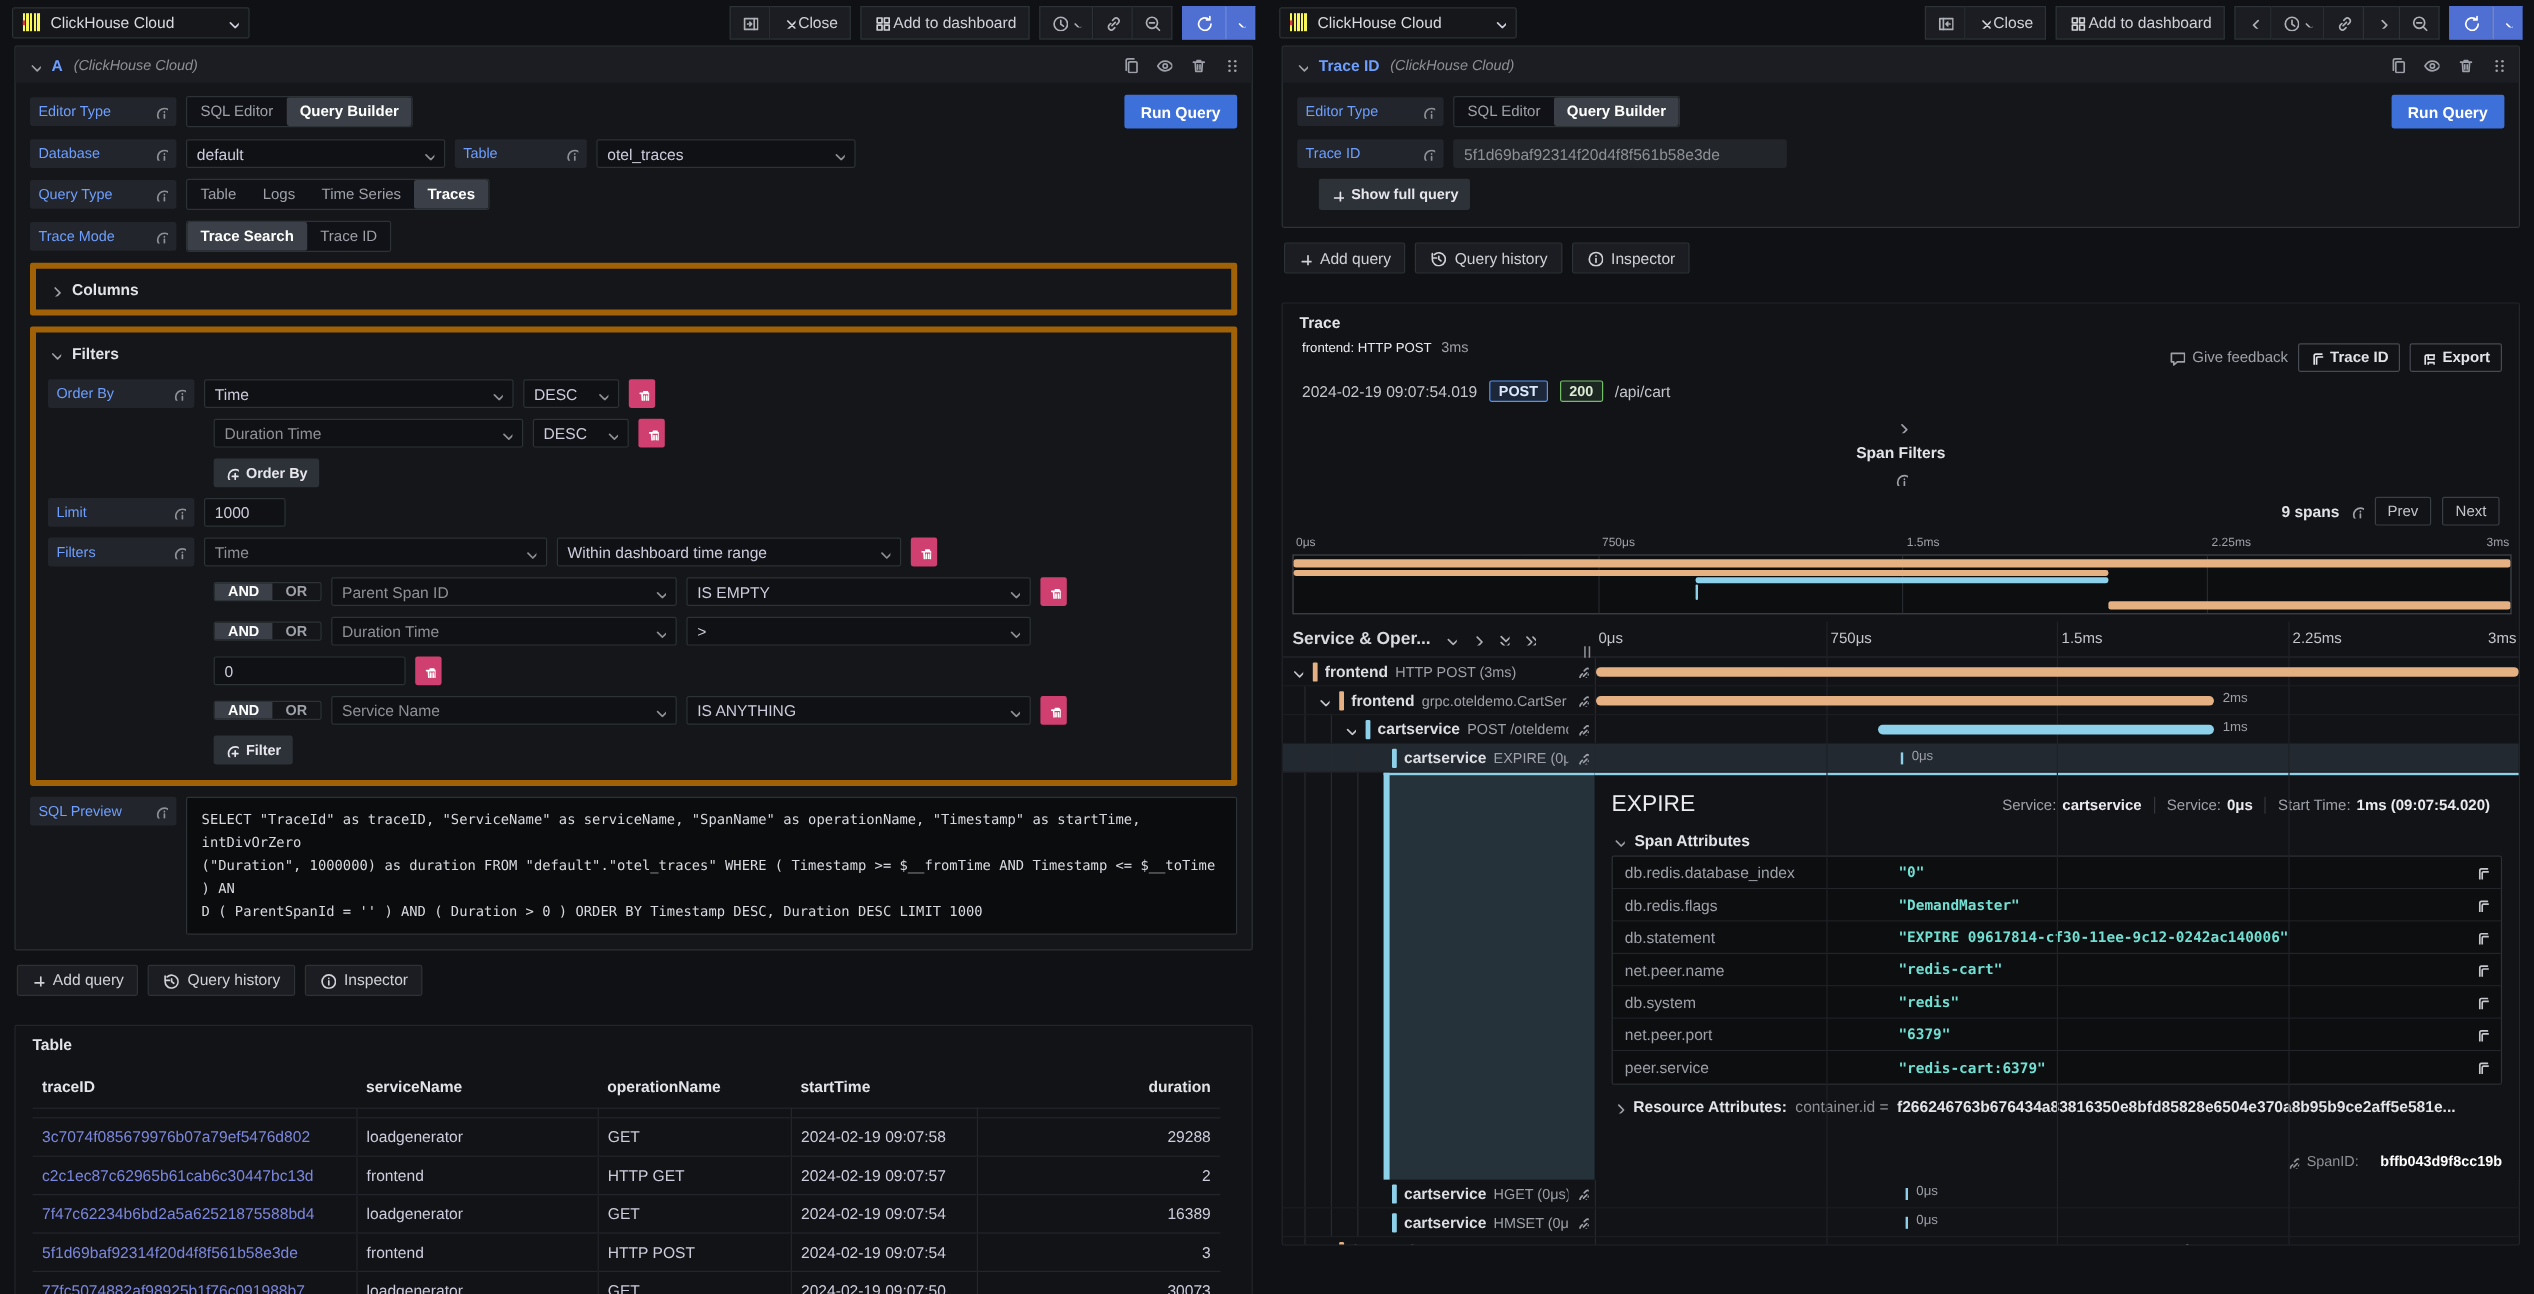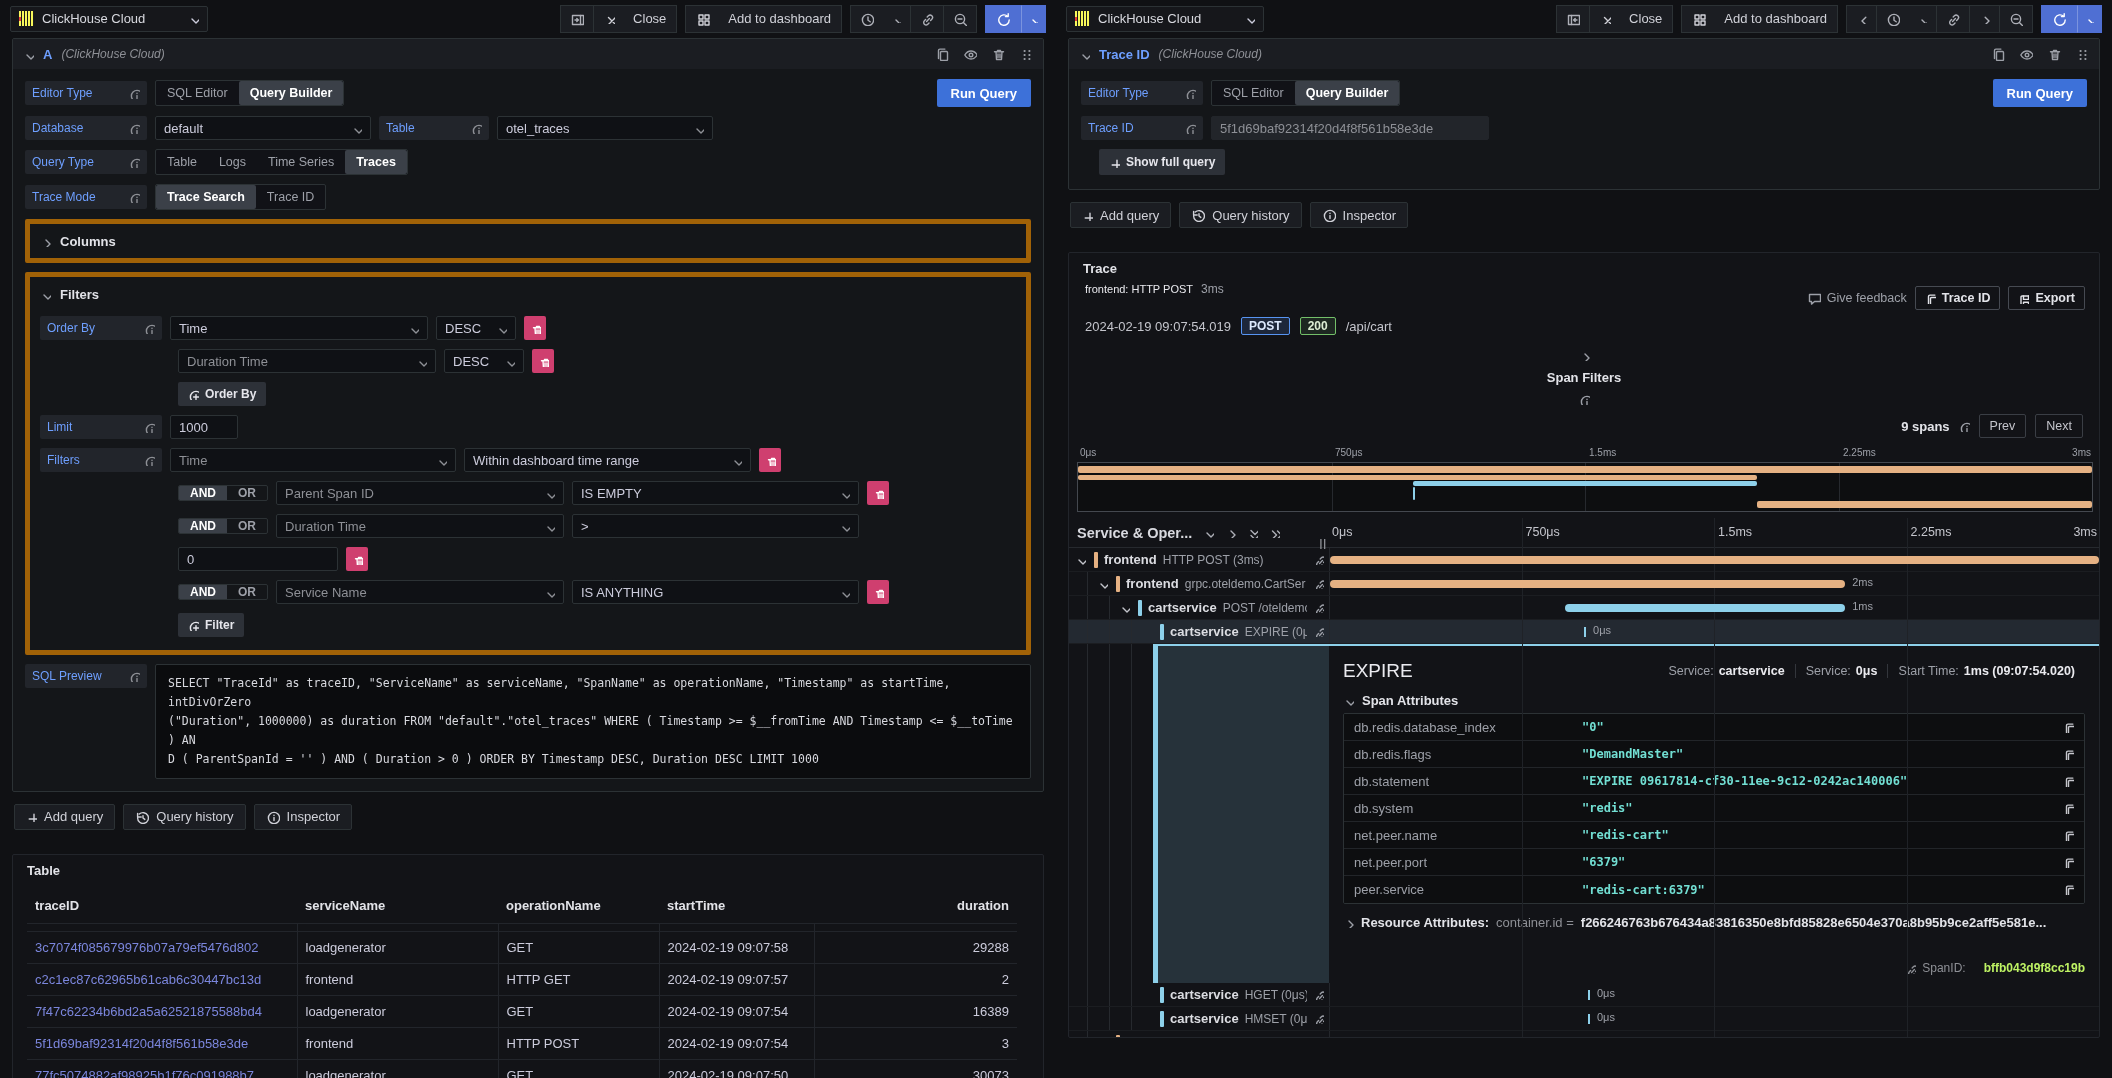--- a/index.html
+++ b/index.html
@@ -17,21 +17,21 @@
 
   
   .toolbar { display:flex; align-items:center; justify-content:space-between; padding:5px 10px 2px 10px; height:34px; }
   .ds-picker { display:flex; align-items:center; gap:8px; width:198px; height:26px;
     background:#16171b; border:1px solid #2c3235; border-radius:2px; padding:0 8px; cursor:pointer; }
   .ds-logo { width:15px; height:15px; background:repeating-linear-gradient(90deg,#f7f75a 0 2px,#1a1a1a 2px 3px); position:relative; flex:none; }
   .ds-logo::after { content:""; position:absolute; left:0; top:6px; width:2px; height:4px; background:#e23a3a; }
   .ds-name { flex:1; font-weight:500; color:#d8d9df; white-space:nowrap; overflow:hidden; }
   .tb-right { display:flex; gap:8px; align-items:center; }
   .tb-group { display:flex; border-radius:2px; }
-  .tb-btn { height:28px; display:flex; align-items:center; gap:18px; padding:0 10px;
+  .tb-btn { height:28px; display:flex; align-items:center; gap:2px; padding:0 10px;
     background:#1b1d22; border:1px solid #2c3235; color:#d0d1d8; font-weight:500; cursor:pointer; white-space:nowrap; }
   .tb-group .tb-btn + .tb-btn { border-left:none; }
   .tb-btn.icon-only { padding:0 9px; color:#aeb0b8; }
   .tb-btn.primary { background:#4f6fd3; border-color:#4f6fd3; color:#fff; }
   .tb-btn.primary.caret-seg { border-left:1px solid rgba(255,255,255,.25); padding:0 7px; }
 
   
   .card { margin:4px 12px 0 12px; border:1px solid #2c3235; border-radius:2px; background:#141619; }
   .card-header { height:30px; display:flex; align-items:center; gap:9px; padding:0 10px; background:#1b1d22; cursor:pointer; }
   .card-header .ref { color:#6e9fff; font-weight:700; font-size:13px; }
@@ -151,21 +151,21 @@
   .attr-row { display:flex; align-items:center; height:27px; border-bottom:1px solid #222529; background:#0d0e10; padding:0 10px; }
   .attr-row:last-child { border-bottom:none; }
   .attr-key { width:228px; flex:none; color:#9da0a8; }
   .attr-val { flex:1; font-family:"DejaVu Sans Mono", monospace; font-size:12px; font-weight:700; color:#72dfd3; white-space:nowrap; overflow:hidden; }
   .copy-ic { color:#c6c7cd; cursor:pointer; }
   .resource-row { display:flex; align-items:center; gap:7px; height:30px; margin-top:3px; white-space:nowrap; overflow:hidden; }
   .resource-row .rl { font-weight:700; color:#e2e3e8; }
   .resource-row .rk { color:#8e9096; }
   .resource-row .rv { color:#e2e3e8; font-weight:700; overflow:hidden; text-overflow:ellipsis; }
   .d-foot { margin-top:auto; display:flex; justify-content:flex-end; align-items:center; gap:6px; font-size:12px; color:#8e9096; padding-bottom:4px; }
-  .d-foot b { color:#bef264; font-weight:700;padding-left:12px; }
+  .d-foot b { color:#ffffff; font-weight:700;padding-left:12px; }
 </style>
 </head>
 <body>
 
 <svg width="0" height="0" style="position:absolute">
   <defs>
     <g id="g-chev-down">
         <path d="M4 6l4 4 4-4"></path>
       </g>
     <g id="g-chev-right">
@@ -1095,29 +1095,29 @@
                 </svg>
               </div>
               <div class="attr-row">
                 <span class="attr-key">db.statement</span>
                 <span class="attr-val" style="color: rgb(114, 223, 211);">"EXPIRE 09617814-cf30-11ee-9c12-0242ac140006"</span>
                 <svg class="ic sm copy-ic">
                   <use href="#g-copy"></use>
                 </svg>
               </div>
               <div class="attr-row">
+                <span class="attr-key">net.peer.name</span>
+                <span class="attr-val" style="color: rgb(114, 223, 211);">"redis-cart"</span>
+                <svg class="ic sm copy-ic">
+                  <use href="#g-copy"></use>
+                </svg>
+              </div>
+              <div class="attr-row">
                 <span class="attr-key">db.system</span>
                 <span class="attr-val" style="color: rgb(114, 223, 211);">"redis"</span>
-                <svg class="ic sm copy-ic">
-                  <use href="#g-copy"></use>
-                </svg>
-              </div>
-              <div class="attr-row">
-                <span class="attr-key">net.peer.name</span>
-                <span class="attr-val" style="color: rgb(114, 223, 211);">"redis-cart"</span>
                 <svg class="ic sm copy-ic">
                   <use href="#g-copy"></use>
                 </svg>
               </div>
               <div class="attr-row">
                 <span class="attr-key">net.peer.port</span>
                 <span class="attr-val" style="color: rgb(114, 223, 211);">"6379"</span>
                 <svg class="ic sm copy-ic">
                   <use href="#g-copy"></use>
                 </svg>

